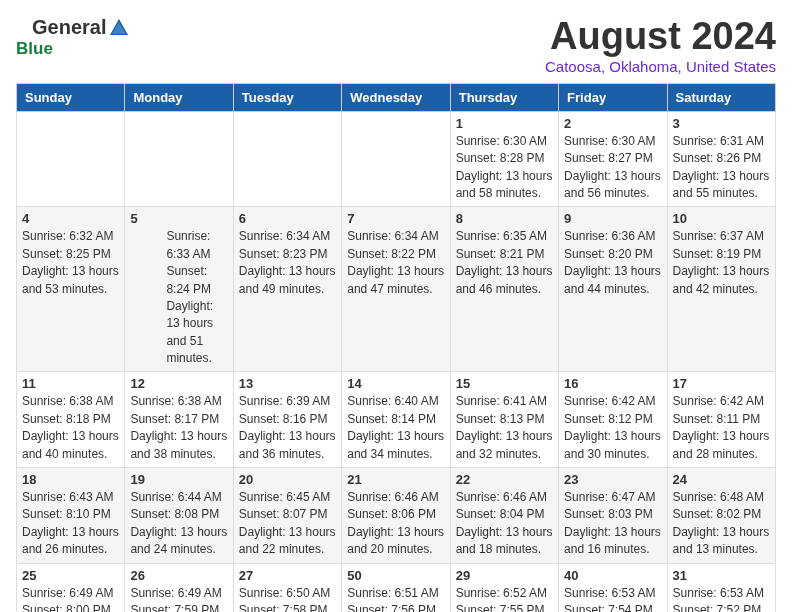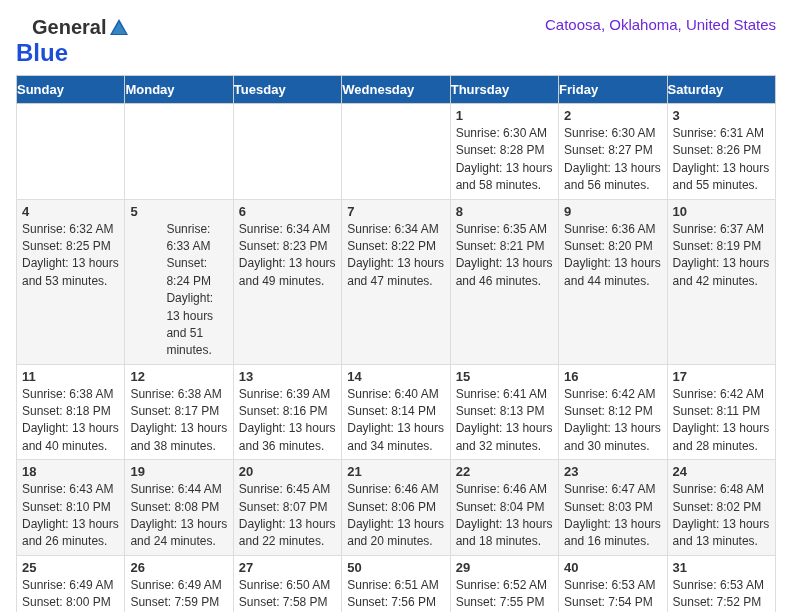--- a/index.html
+++ b/index.html
@@ -25,23 +25,23 @@
       display: flex;
       align-items: center;
     }
     .logo-general {
       font-size: 20px;
       font-weight: bold;
       color: #333;
       margin-left: 16px;
     }
     .logo-blue {
-      font-size: 24px;
-      font-weight: bold;
-      color: #1d4ed8;
+      font-size: 17px;
+      font-weight: bold;
+      color: #15803d;
     }
     .logo-icon {
       width: 22px;
       height: 22px;
       margin-left: 2px;
     }
     .title-area {
       text-align: right;
     }
     .month-year {
@@ -57,21 +57,21 @@
     table {
       width: 100%;
       border-collapse: collapse;
       table-layout: fixed;
     }
     thead th {
       background-color: #1a5fa8;
       color: #fff;
       font-size: 13px;
       font-weight: bold;
-      padding: 6px 0;
+      padding: 6px 8px;
       text-align: left;
       border: 1px solid #ccc;
     }
     tbody td {
       vertical-align: top;
       border: 1px solid #ddd;
       padding: 4px 5px;
       height: 90px;
       font-size: 10.5px;
       color: #333;
@@ -102,20 +102,21 @@
     <div class="logo-text">
       <span class="logo-general">General</span>
       <svg class="logo-icon" viewBox="0 0 22 22">
         <polygon points="11,2 20,18 2,18" fill="#1a5fa8"></polygon>
         <polygon points="11,5 18,17 4,17" fill="#4a9fd4" opacity="0.6"></polygon>
       </svg>
     </div>
     <span class="logo-blue">Blue</span>
   </div>
   <div class="title-area">
+    <div class="month-year">August 2024</div>
     <div class="location">Catoosa, Oklahoma, United States</div>
   </div>
 </div>
 
 <table>
   <thead>
     <tr>
     <th>Sunday</th>
         <th>Monday</th>
         <th>Tuesday</th>

